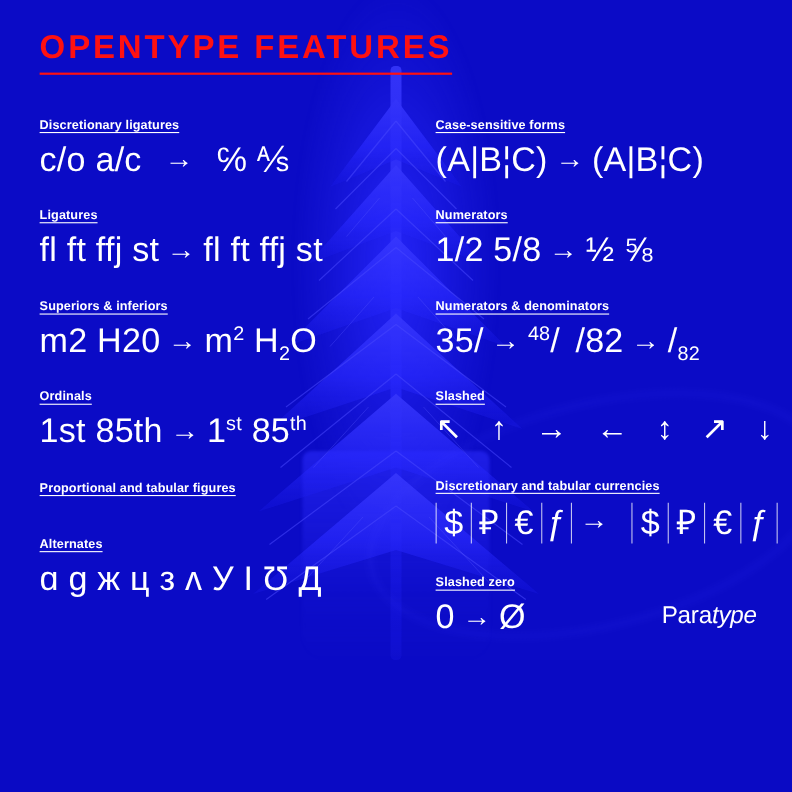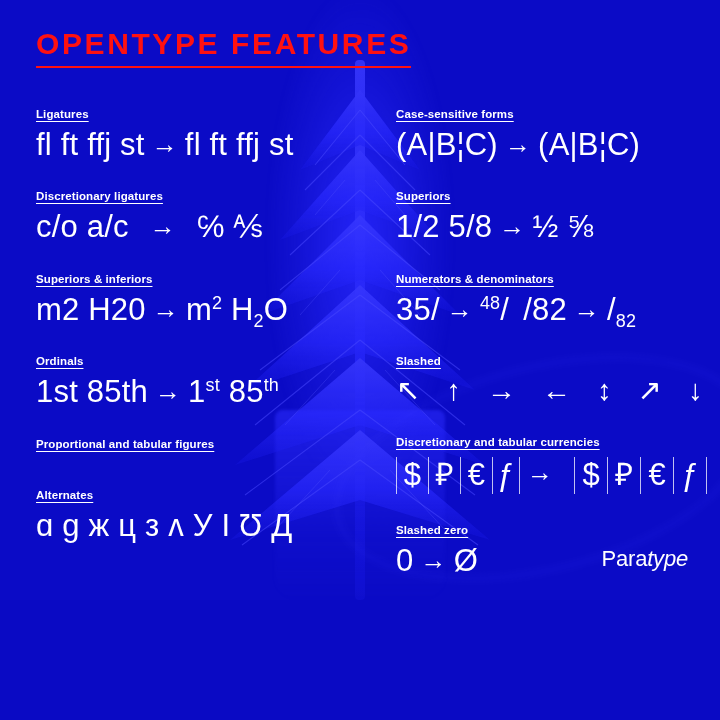--- a/index.html
+++ b/index.html
@@ -216,30 +216,30 @@
 
     <div class="title-wrap">
       <div class="title">OPENTYPE FEATURES</div>
     </div>
 
     <div class="grid">
 
       <div class="col">
 
         <div class="feature">
+          <div class="feature-label">Discretionary ligatures</div>
+          <div class="sample">
+            <span>c/o a/c</span><span class="gapwide"></span><span class="arrow">→</span><span class="gapwide"></span><span>℅ ⅍</span>
+          </div>
+        </div>
+
+        <div class="feature">
           <div class="feature-label">Ligatures</div>
           <div class="sample">
             <span>fl ft ffj st</span><span class="arrow">→</span><span>fl ft ffj st</span>
-          </div>
-        </div>
-
-        <div class="feature">
-          <div class="feature-label">Discretionary ligatures</div>
-          <div class="sample">
-            <span>c/o a/c</span><span class="gapwide"></span><span class="arrow">→</span><span class="gapwide"></span><span>℅ ⅍</span>
           </div>
         </div>
 
         <div class="feature">
           <div class="feature-label">Superiors &amp; inferiors</div>
           <div class="sample">
             <span>m2 H20</span><span class="arrow">→</span><span>m</span><sup>2</sup>&nbsp;<span>H</span><sub>2</sub><span>O</span>
           </div>
         </div>
 
@@ -264,21 +264,21 @@
       <div class="col">
 
         <div class="feature">
           <div class="feature-label">Case-sensitive forms </div>
           <div class="sample">
             <span>(A|B¦C)</span><span class="arrow">→</span><span>(A|B¦C)</span>
           </div>
         </div>
 
         <div class="feature">
-          <div class="feature-label">Superiors</div>
+          <div class="feature-label">Numerators</div>
           <div class="sample">
             <span>1/2 5/8</span><span class="arrow">→</span><span>½ ⅝</span>
           </div>
         </div>
 
         <div class="feature">
           <div class="feature-label">Numerators &amp; denominators</div>
           <div class="sample">
             <span>35/</span><span class="arrow">→</span><sup>48</sup><span>/</span><span class="gapwide"></span><span>/82</span><span class="arrow">→</span><span>/</span><sub>82</sub>
           </div>

